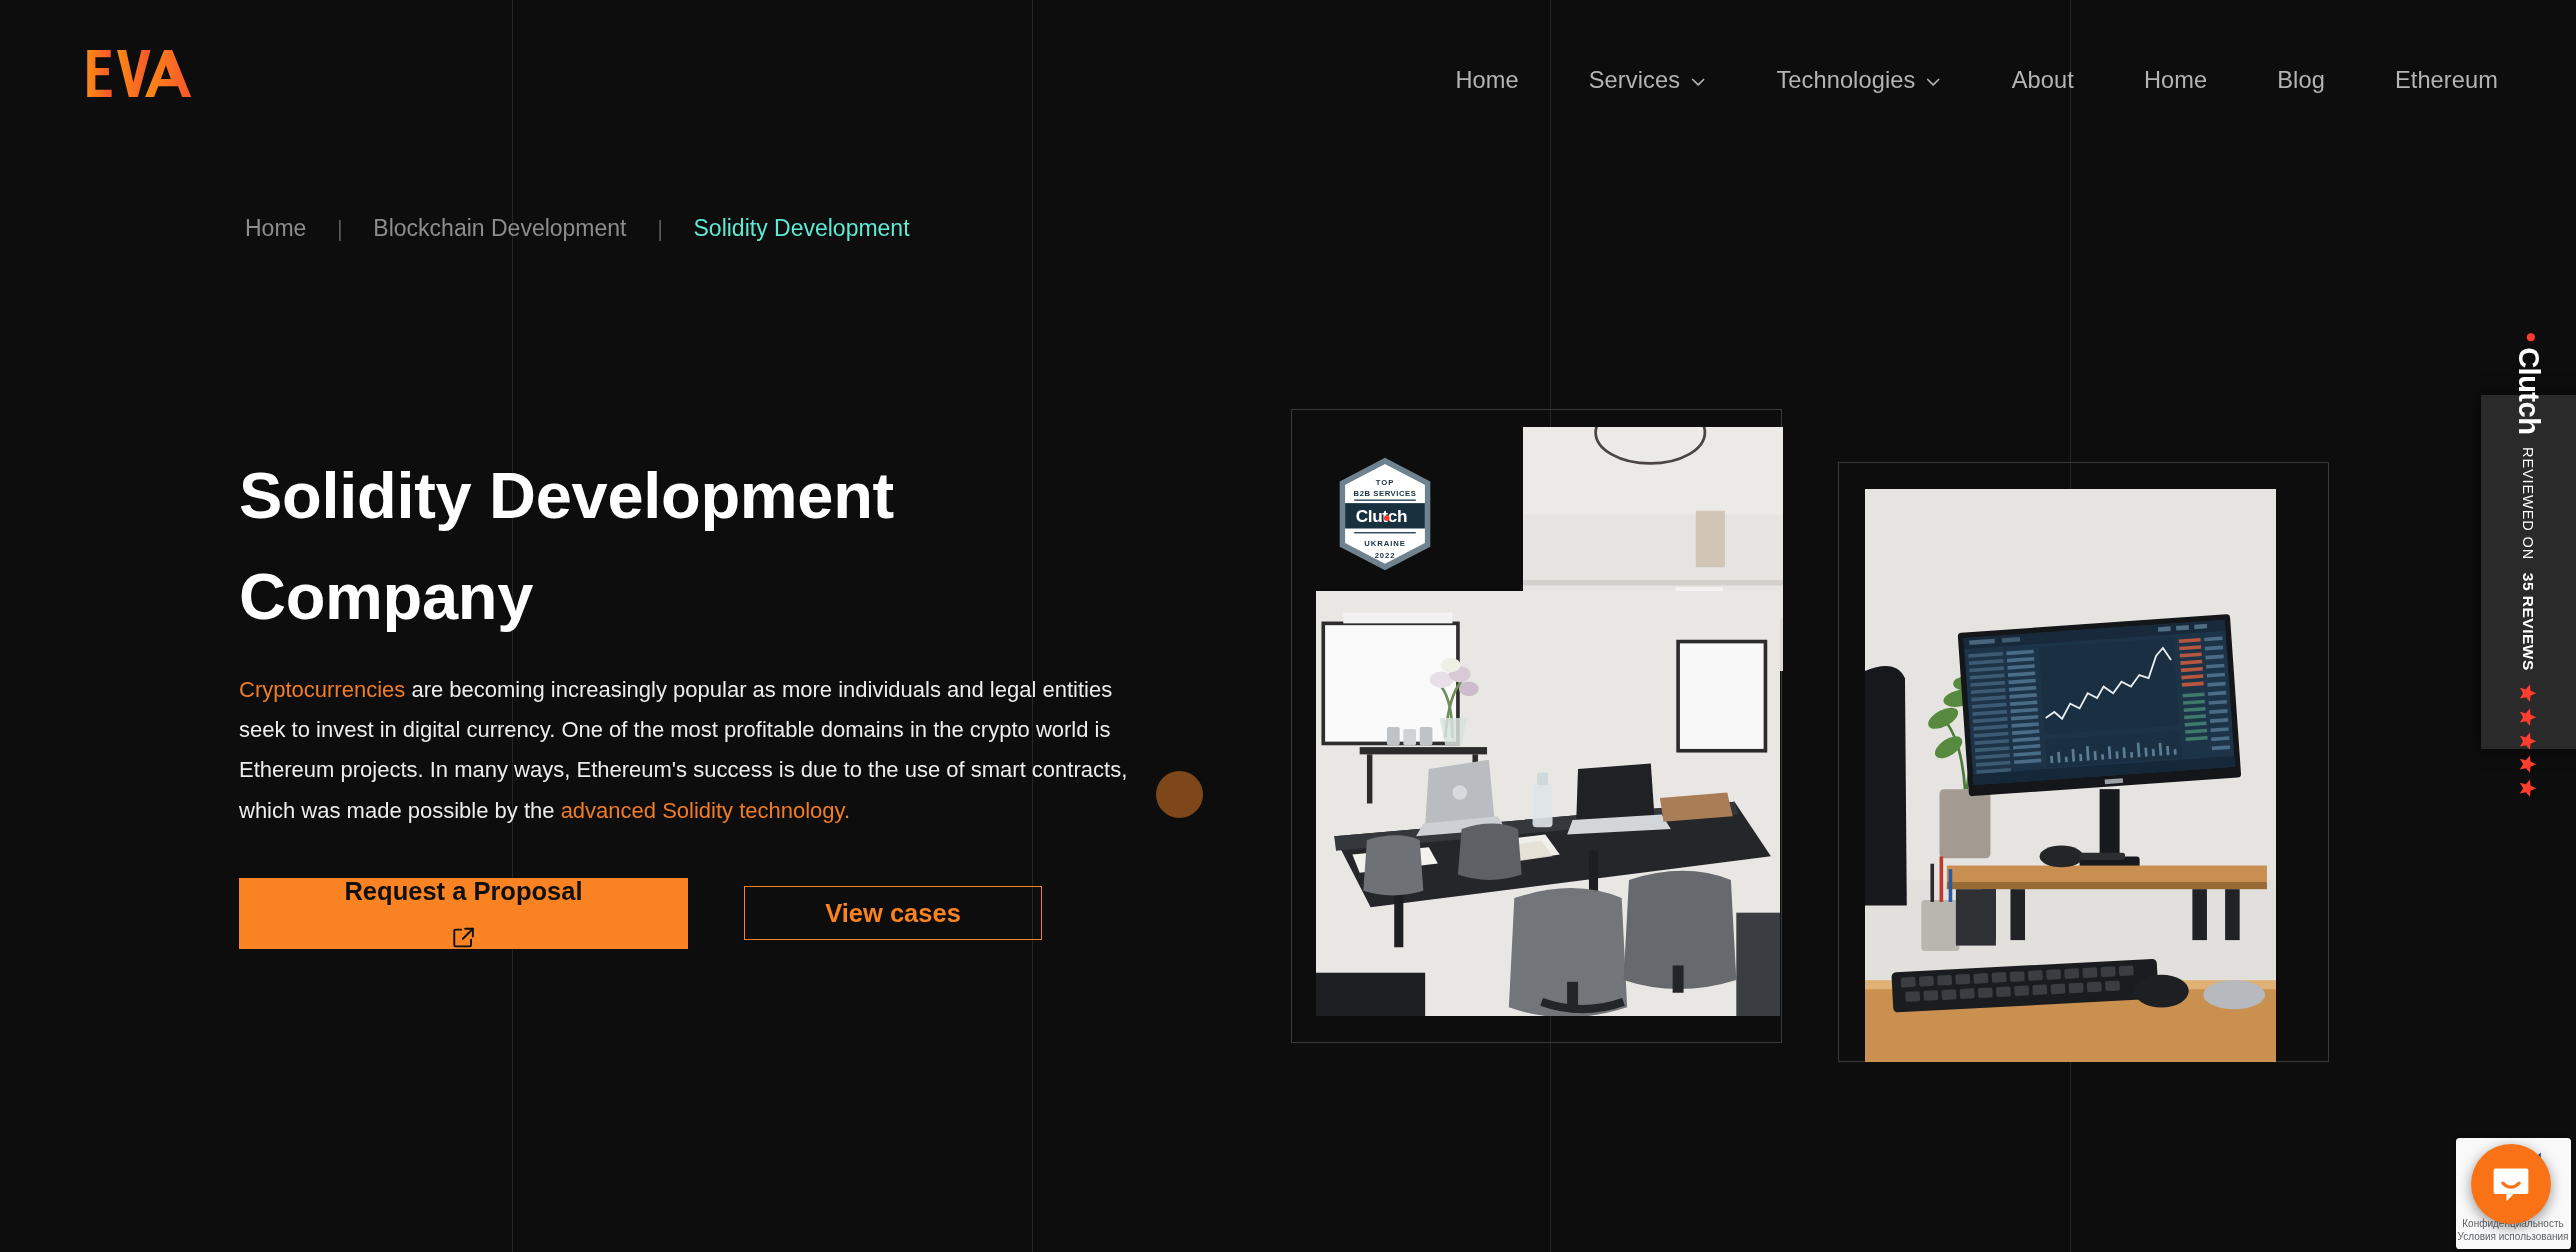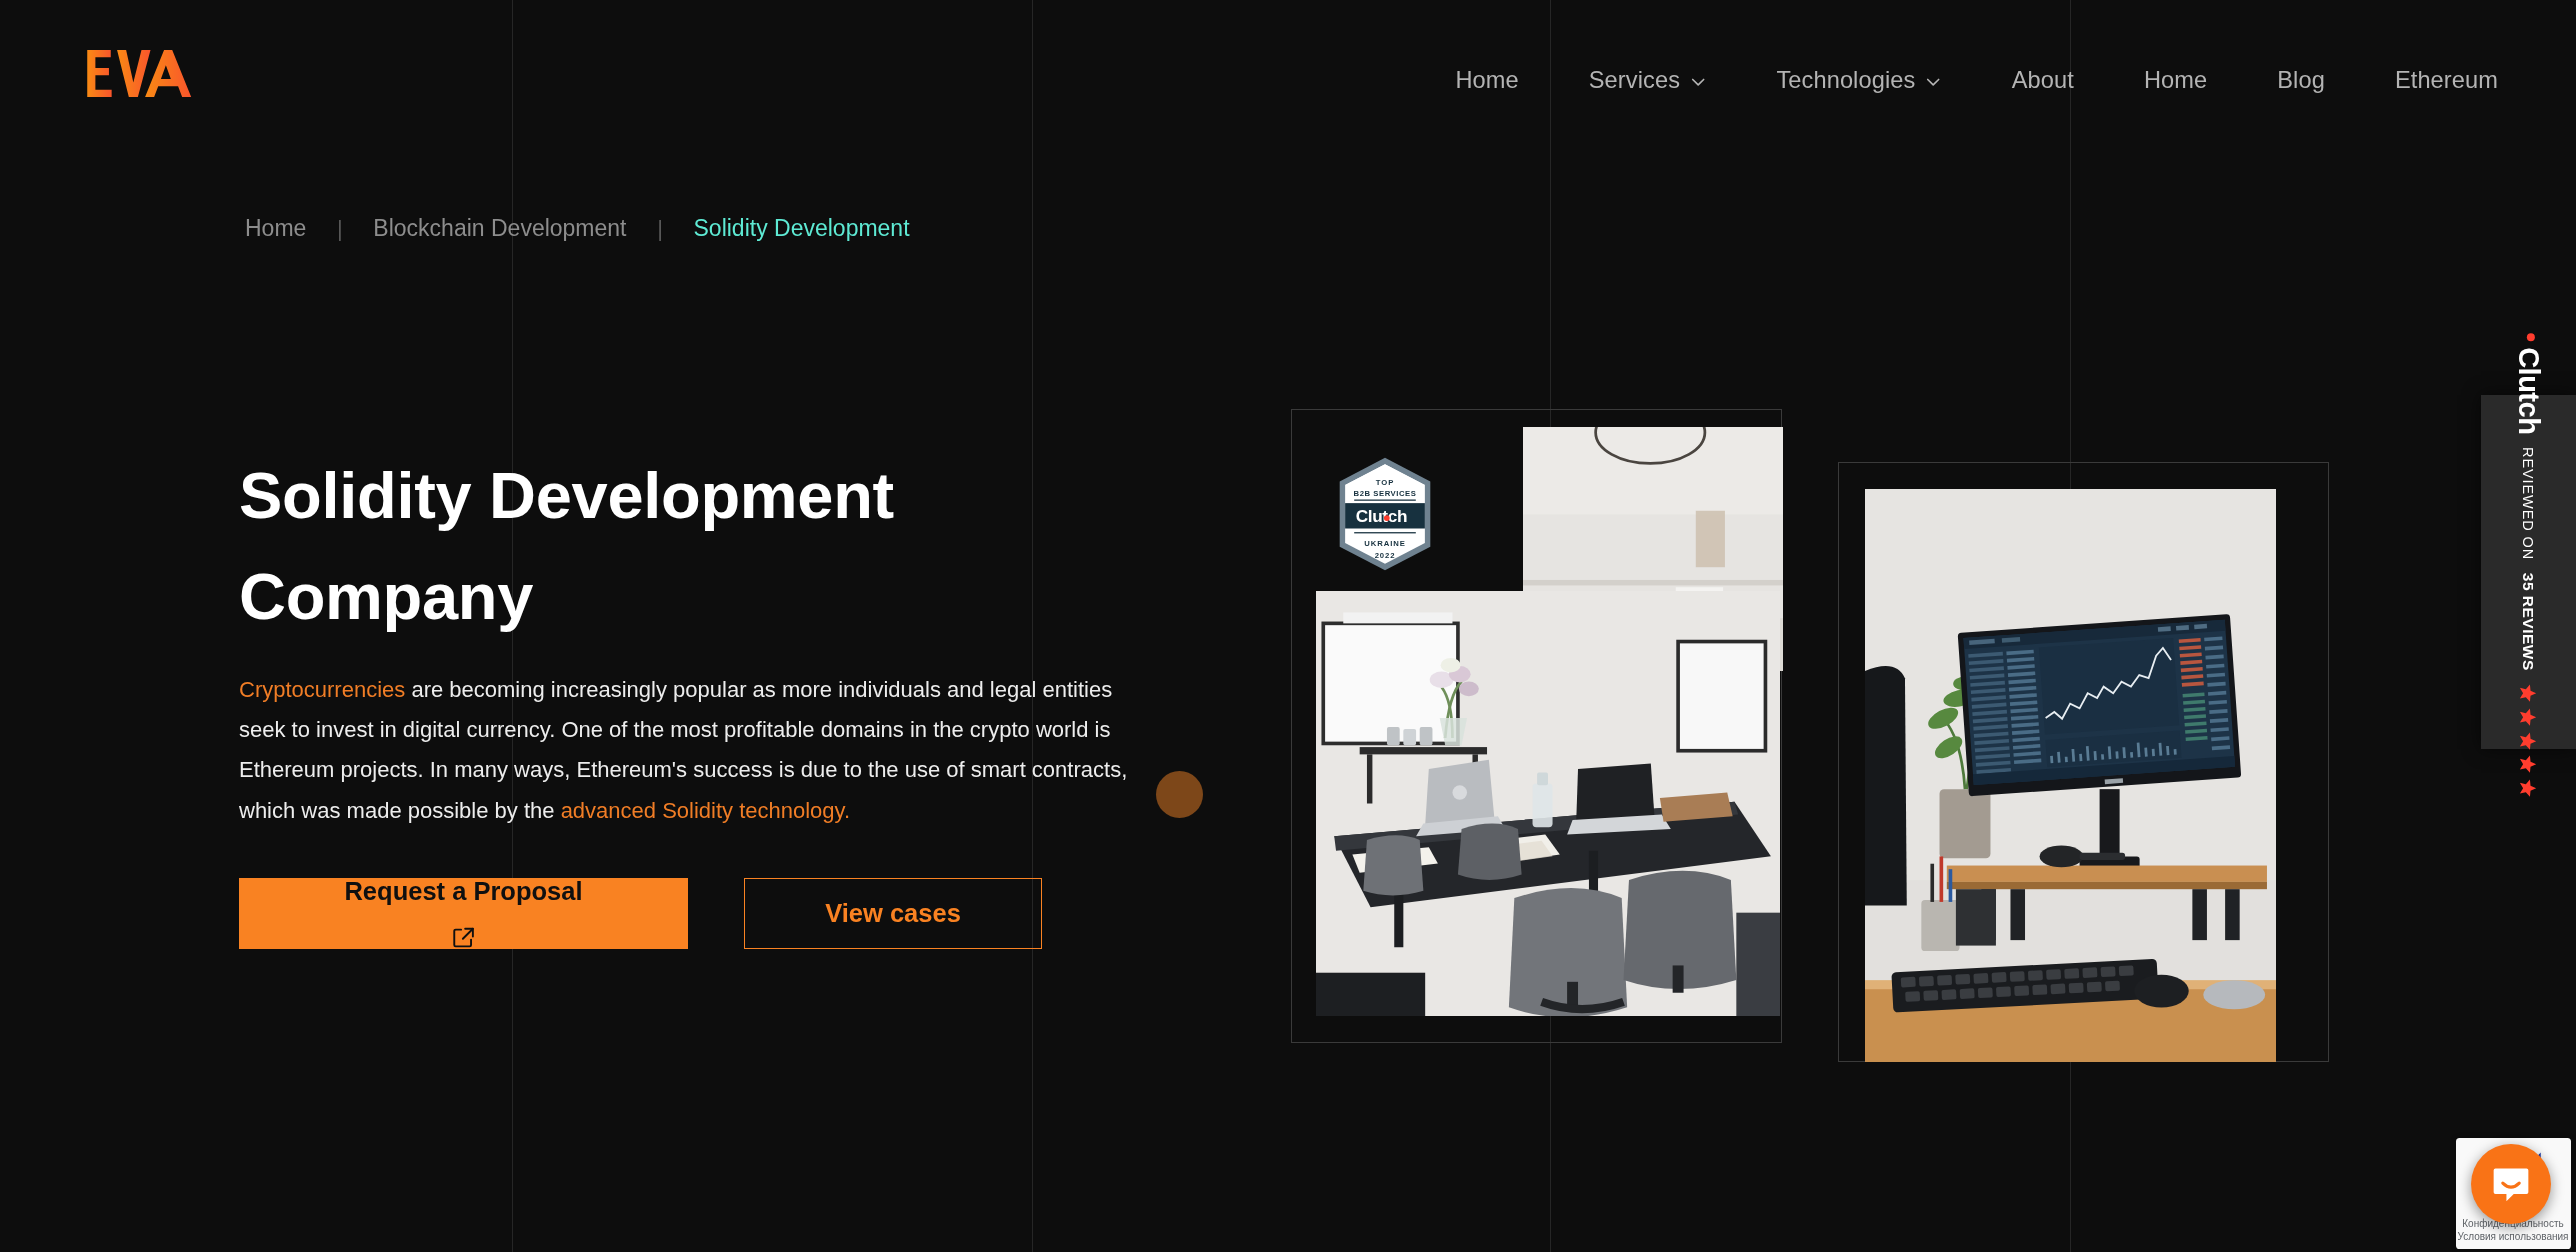--- a/index.html
+++ b/index.html
@@ -157,21 +157,21 @@
     background: #f98222;
     color: #101010;
     width: 449px;
     height: 71px;
   }
   .btn-secondary {
     background: transparent;
     color: #f98222;
     border: 1.4px solid #f98222;
     width: 298px;
-    height: 71px;
+    height: 54px;
   }
   .ext-icon { width: 23.6px; height: 23.6px; display:inline-block; }
   .ext-icon svg { display:block; width:23.6px; height:23.6px; }
 
   
   .accent-dot {
     position: absolute;
     left: 1156px;
     top: 771px;
     width: 47px;

